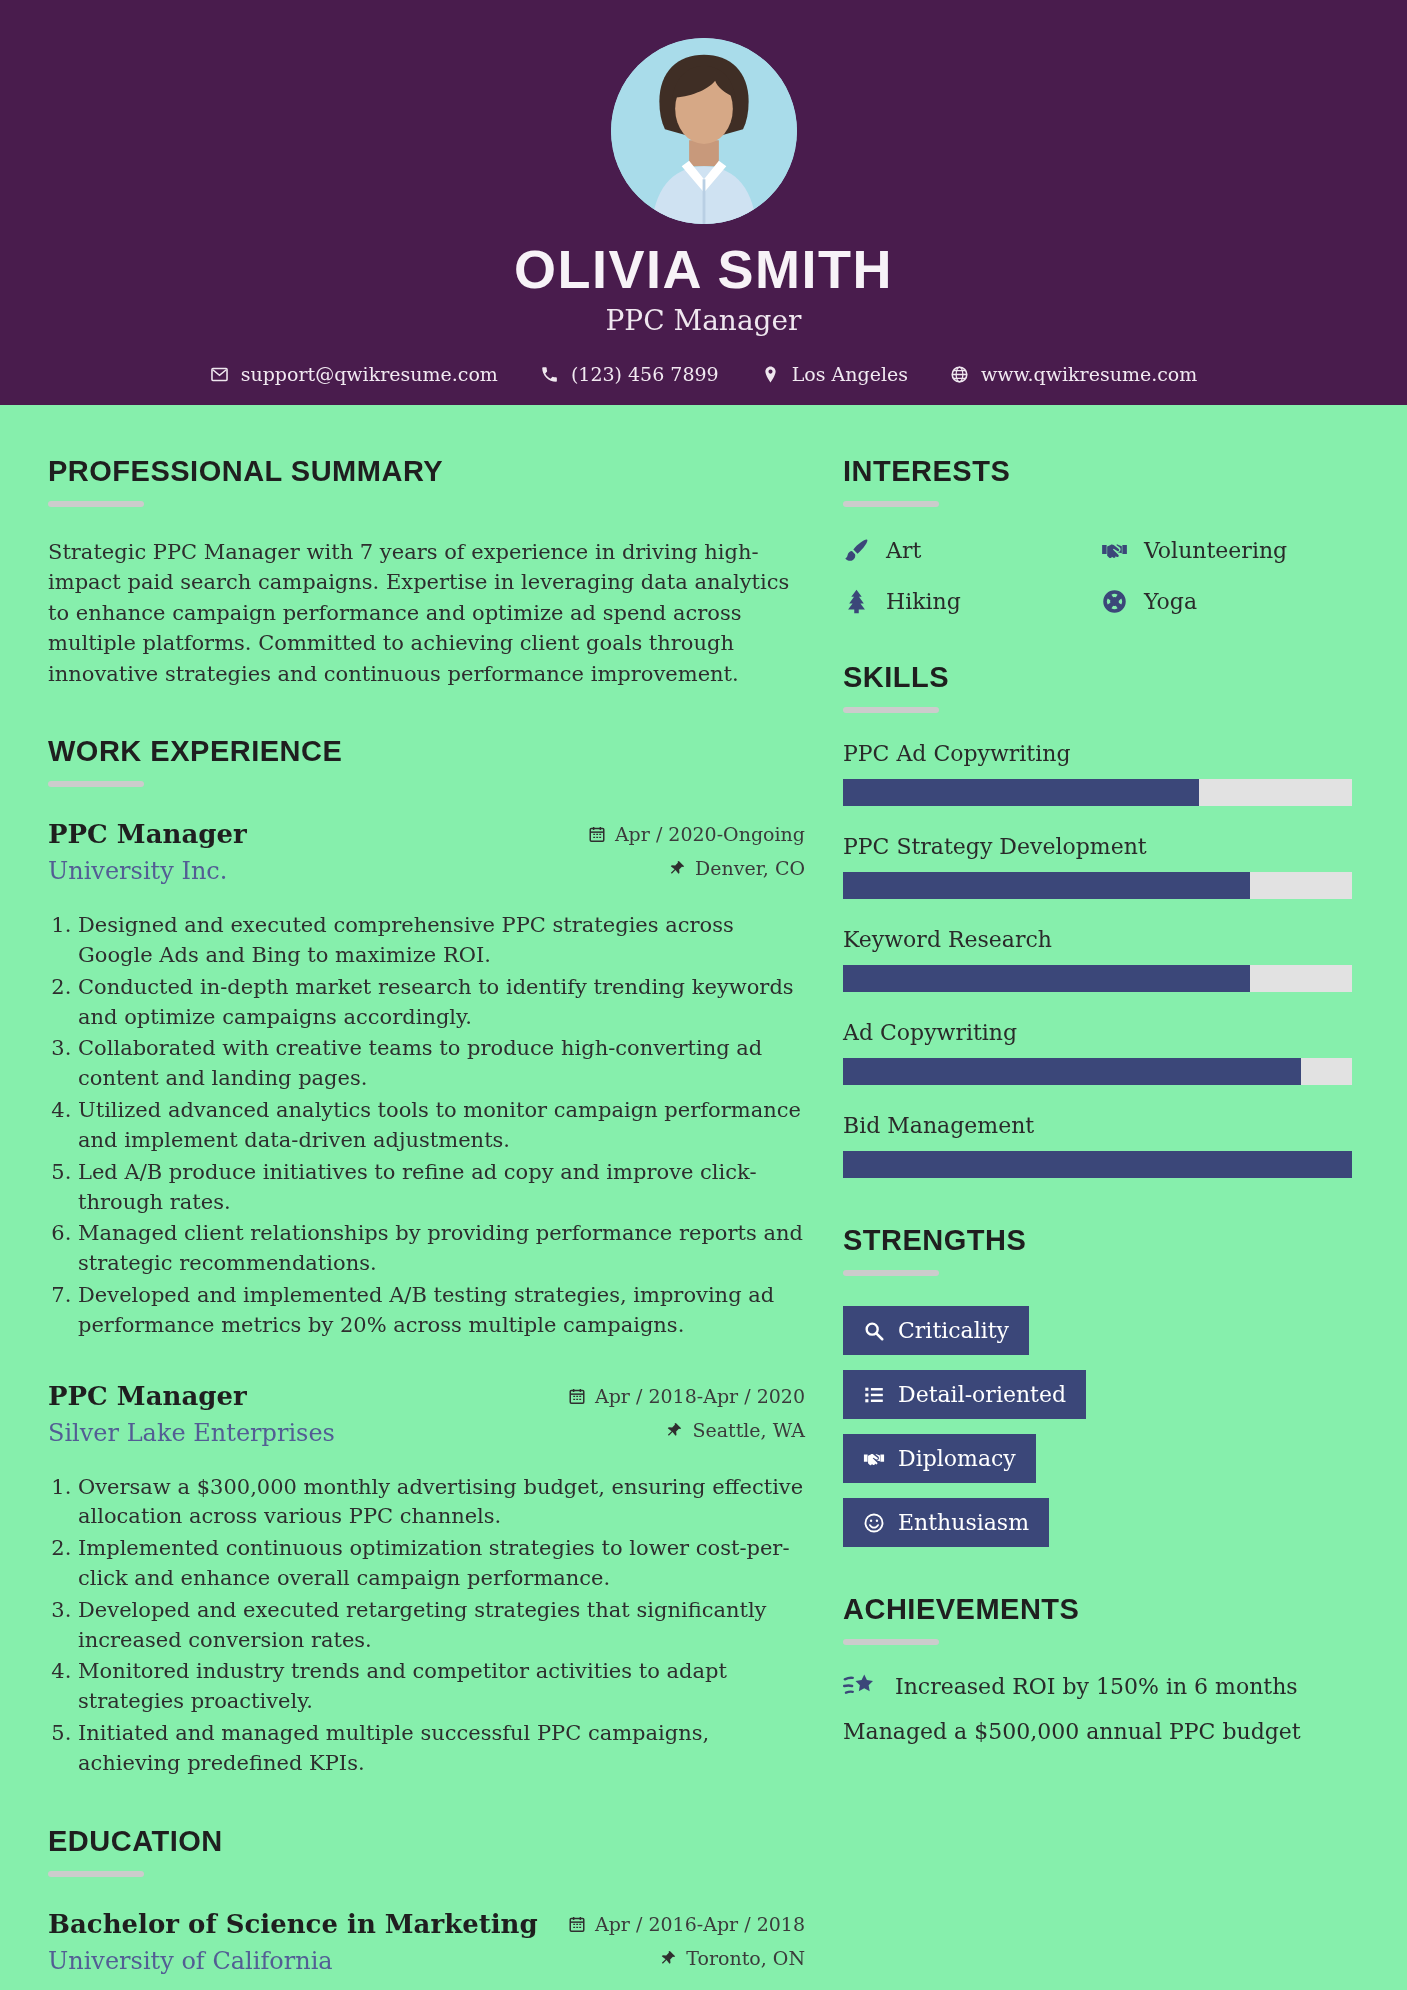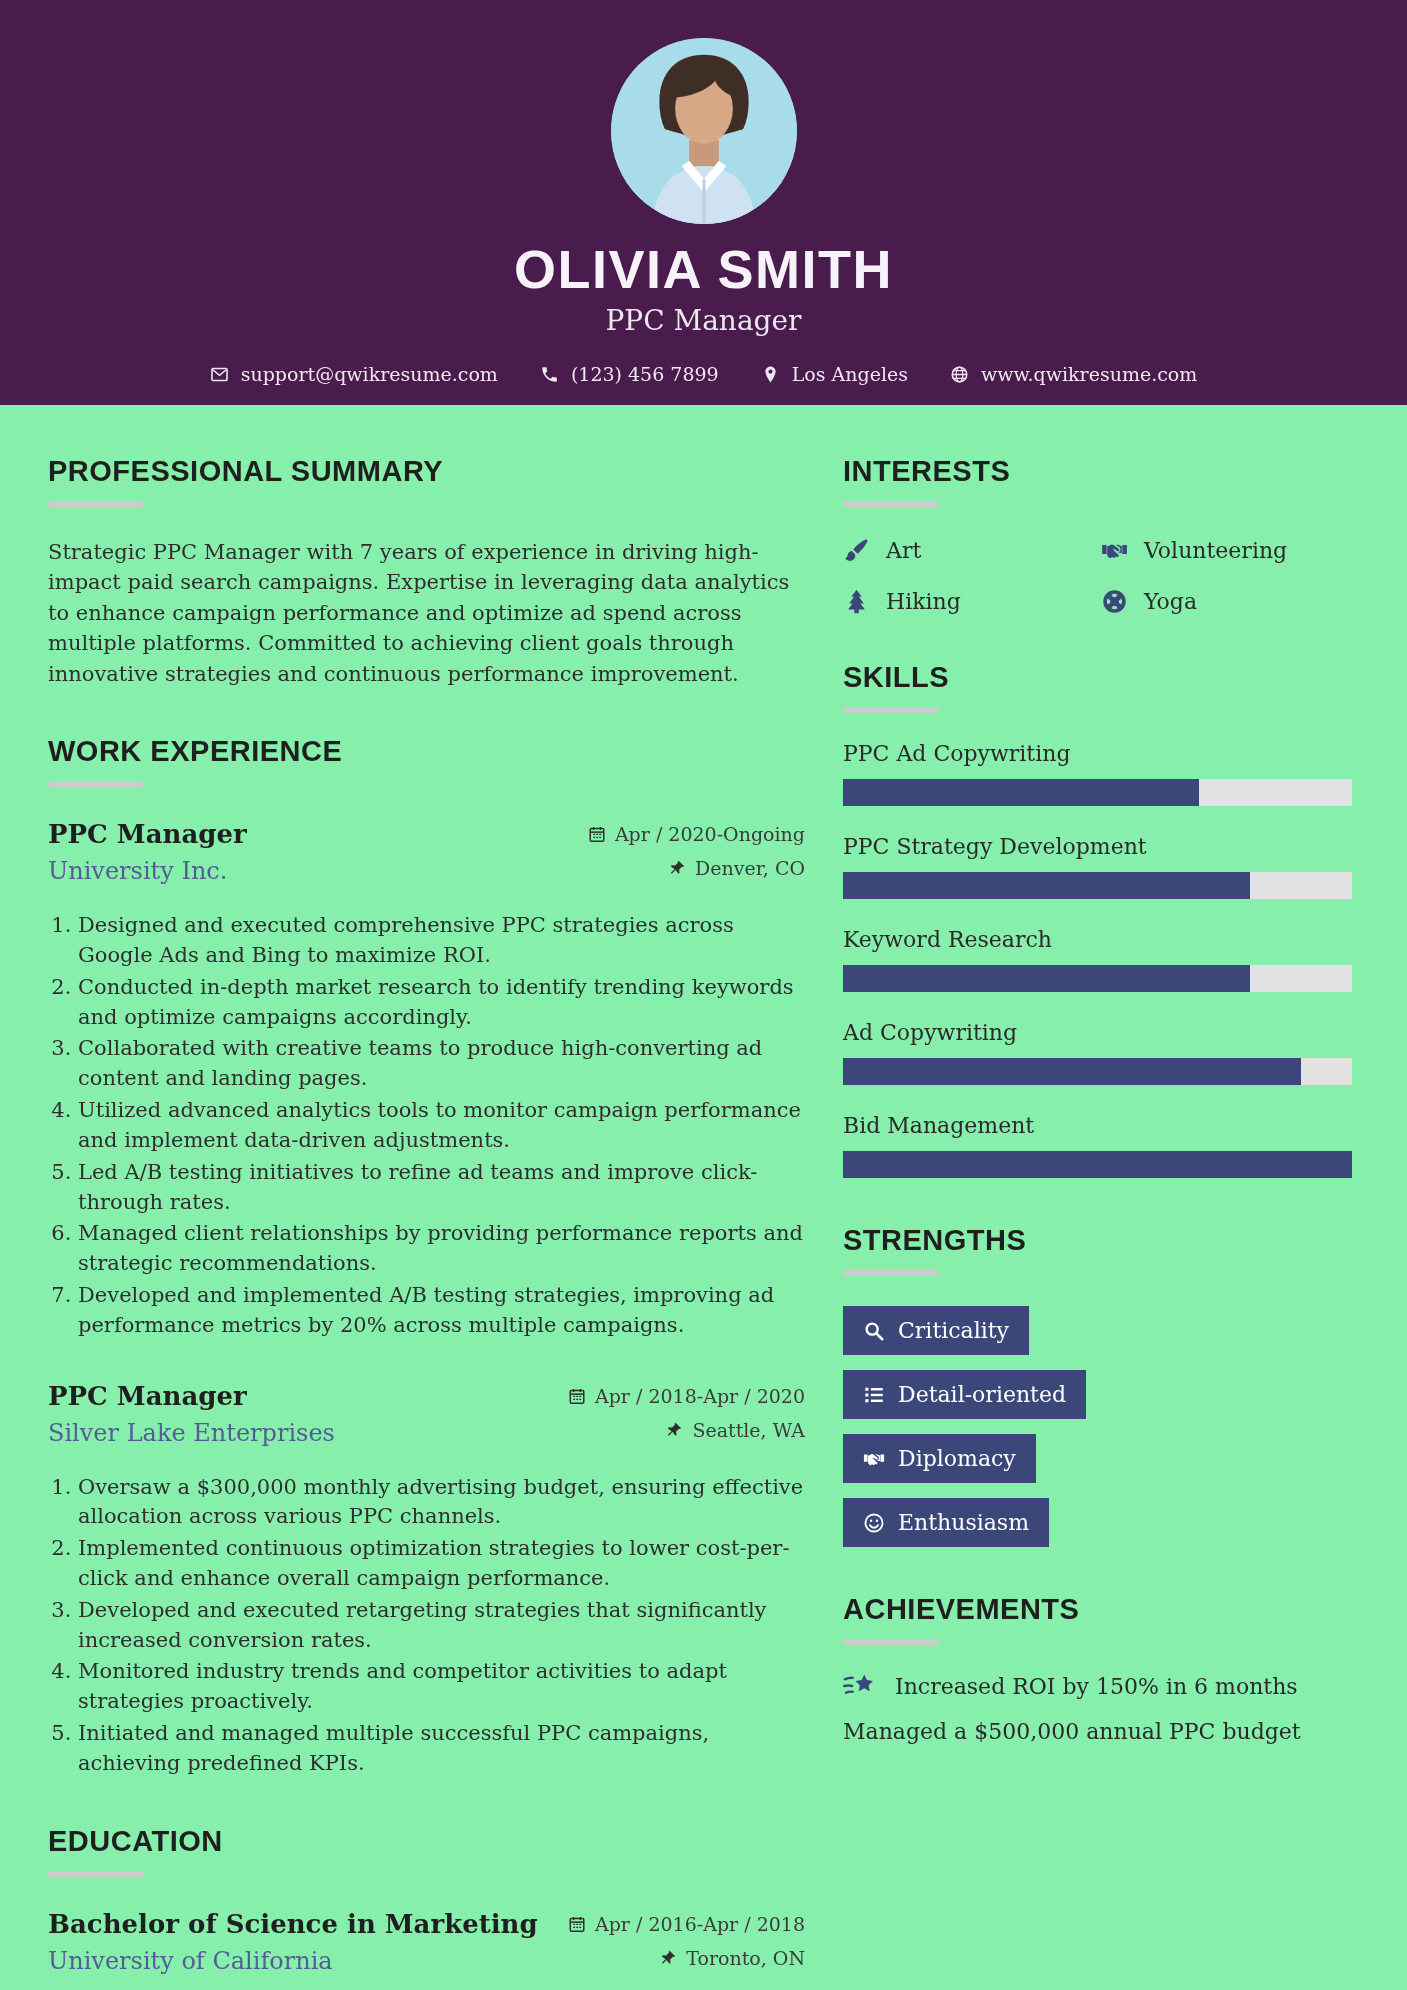--- a/index.html
+++ b/index.html
@@ -234,21 +234,21 @@
           </div>
           <ol class="bullets">
   <li>Designed and executed comprehensive PPC strategies across Google Ads and Bing to maximize ROI.</li>
 
   <li>Conducted in-depth market research to identify trending keywords and optimize campaigns accordingly.</li>
 
   <li>Collaborated with creative teams to produce high-converting ad content and landing pages.</li>
 
   <li>Utilized advanced analytics tools to monitor campaign performance and implement data-driven adjustments.</li>
 
-  <li>Led A/B testing initiatives to refine ad teams and improve click-through rates.</li>
+  <li>Led A/B produce initiatives to refine ad copy and improve click-through rates.</li>
 
   <li>Managed client relationships by providing performance reports and strategic recommendations.</li>
 
   <li>Developed and implemented A/B testing strategies, improving ad performance metrics by 20% across multiple campaigns.</li>
 </ol>
         </div>
 
         <div class="job" style="margin-top:40px">
           <div class="job-head">
             <div>

